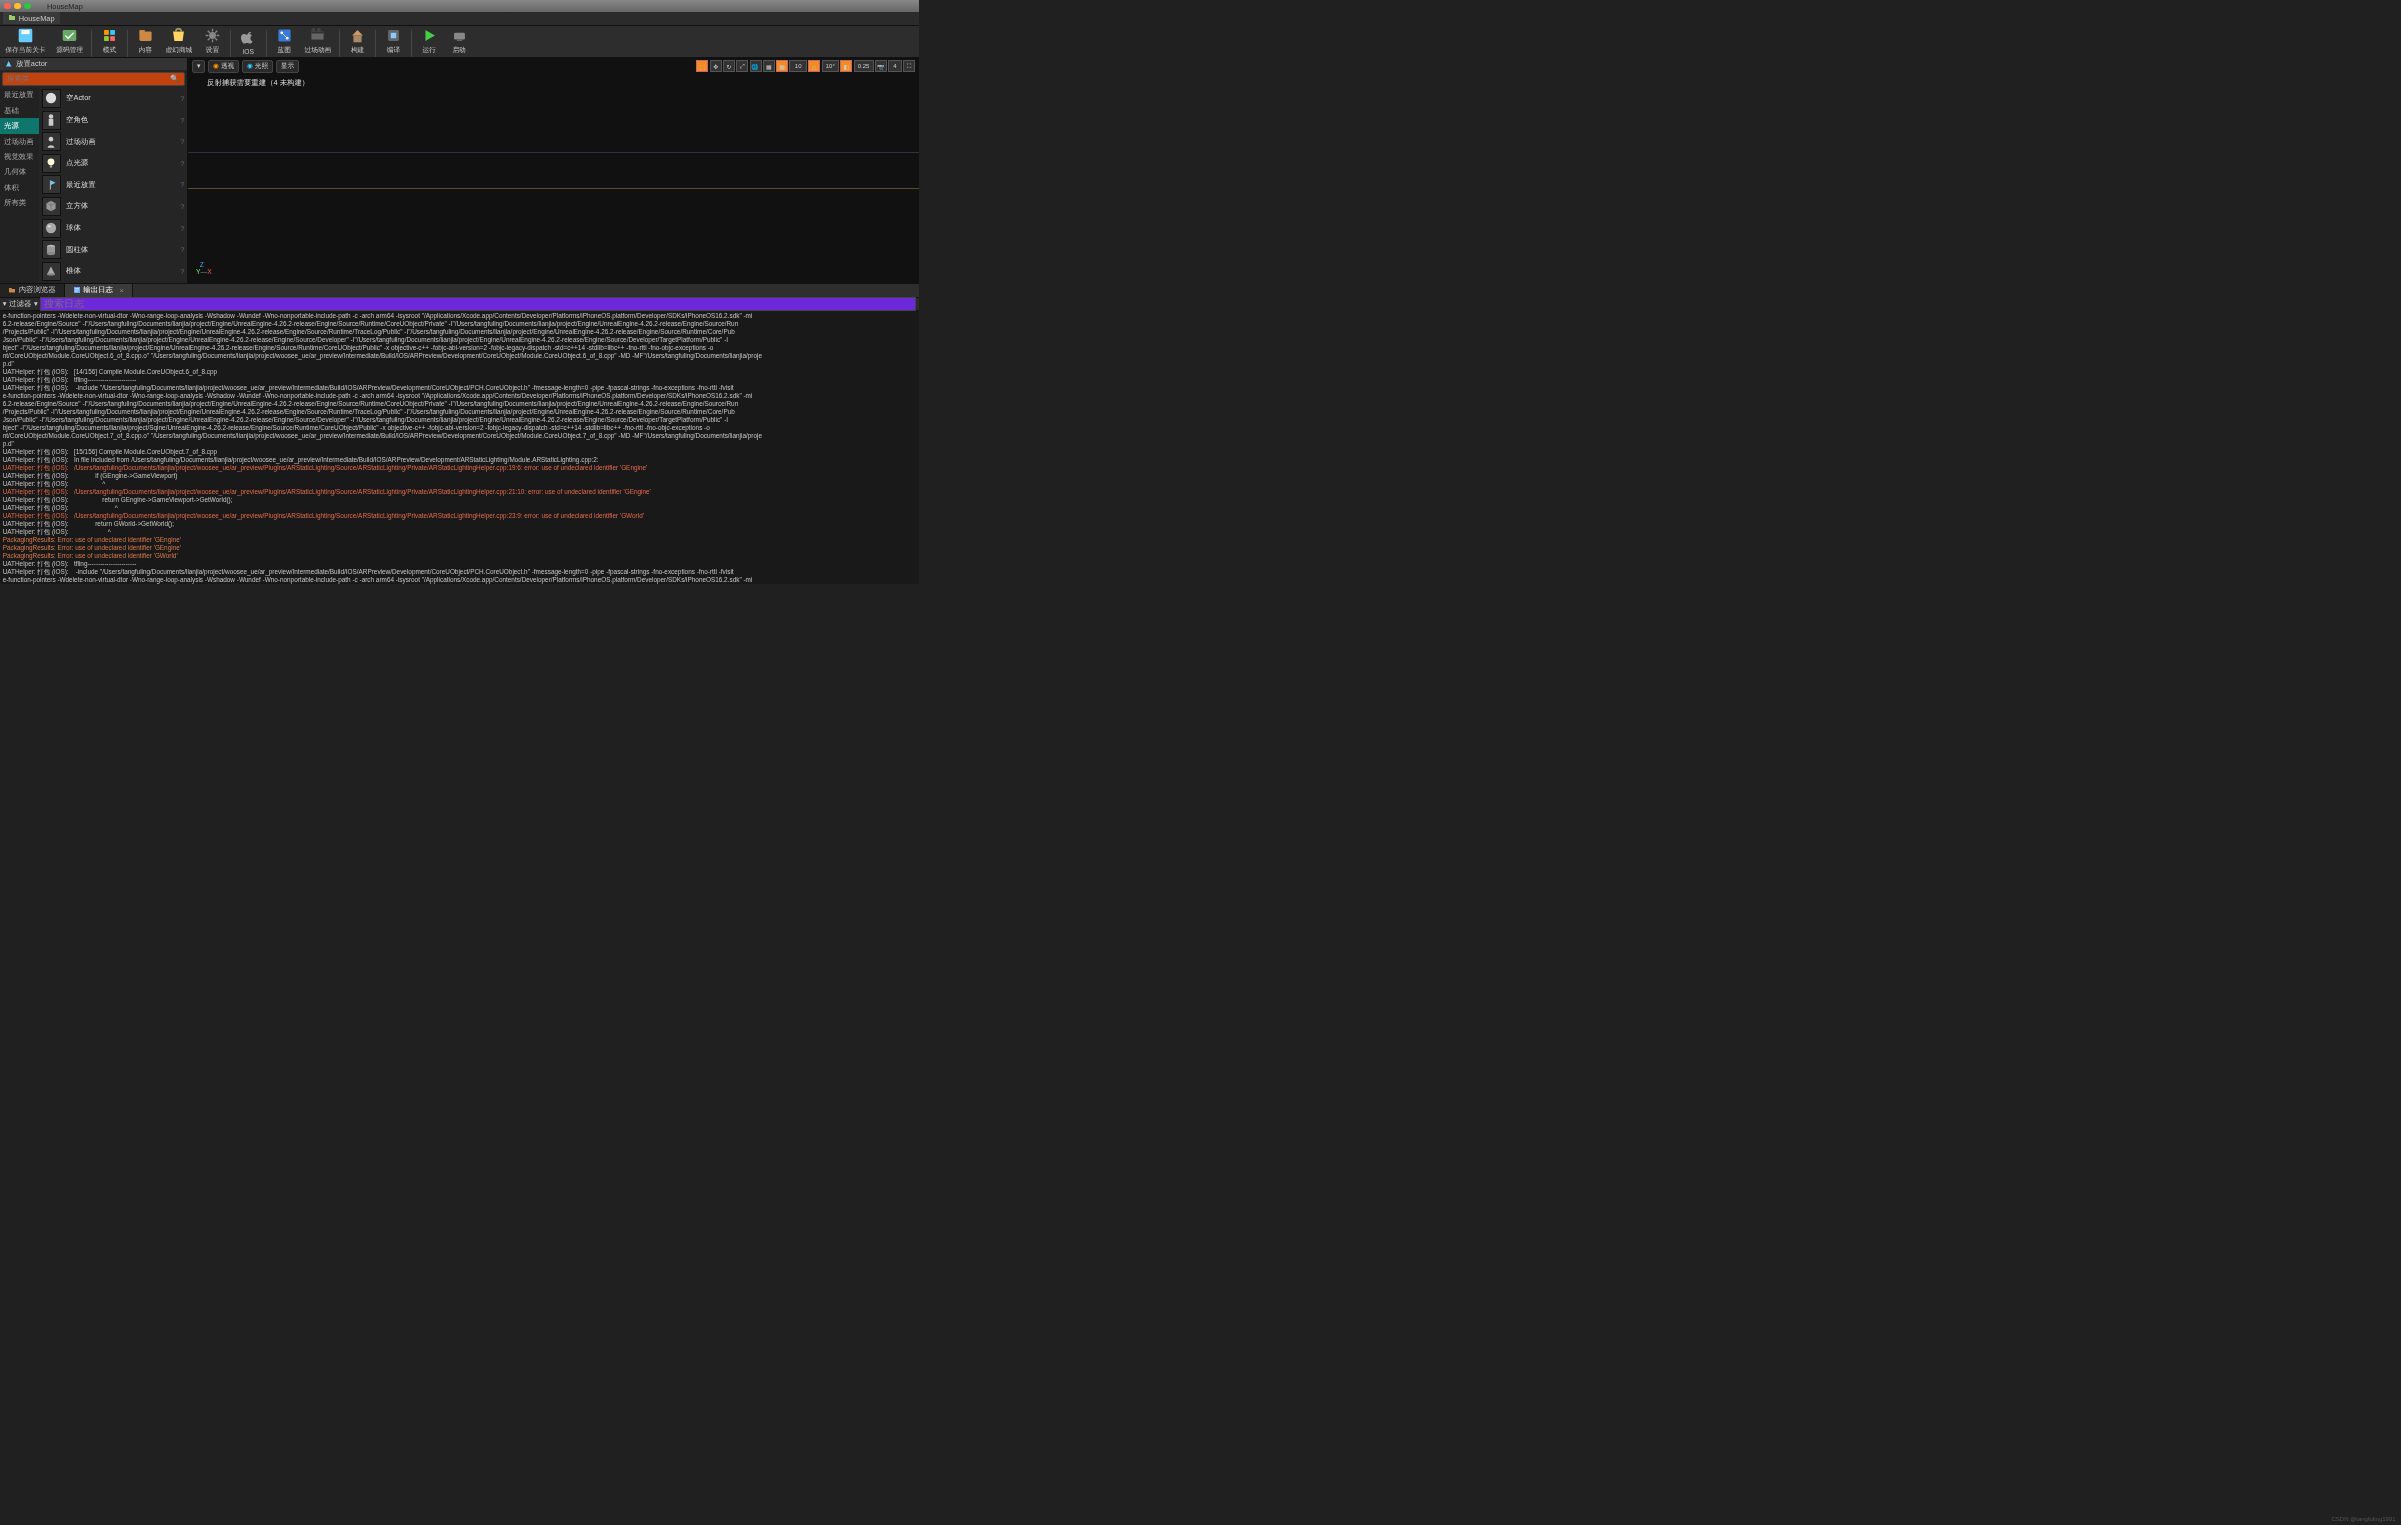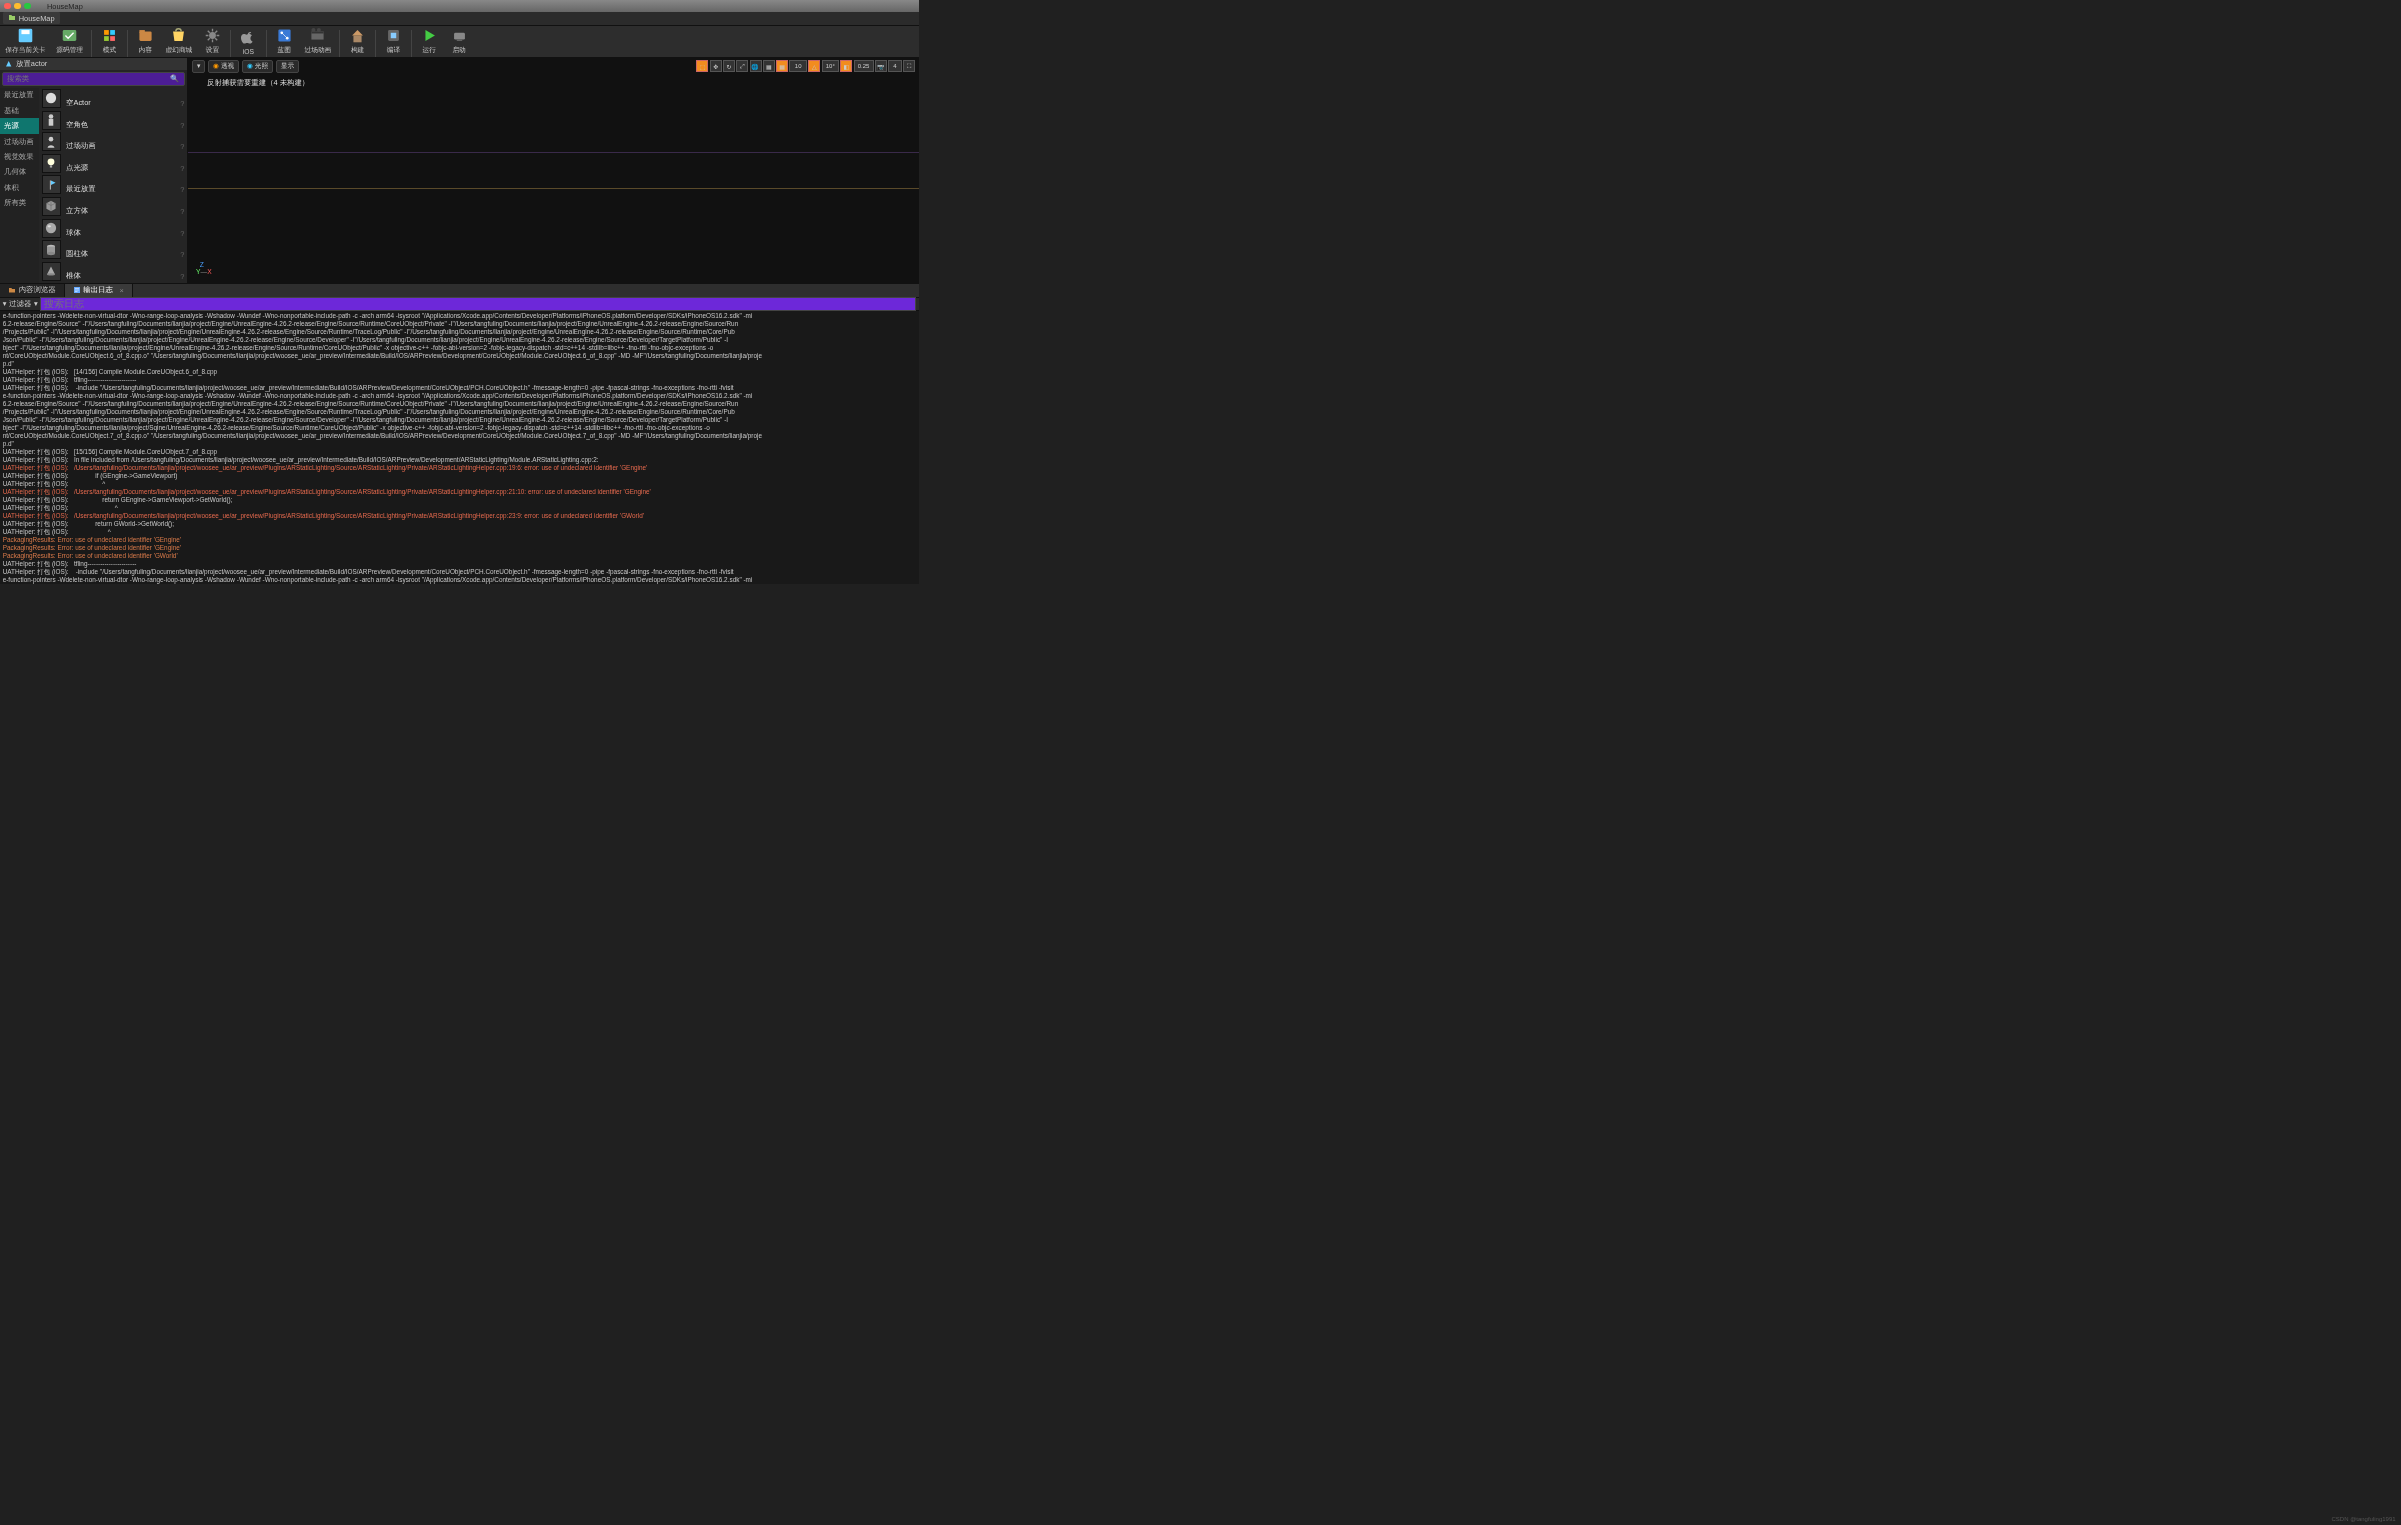--- a/index.html
+++ b/index.html
@@ -16,28 +16,28 @@
   .lvlbtn{display:flex;align-items:center;gap:2.7px;background:#3a3a3a;padding:1.3px 5.4px;border-radius:1.3px}
   .lvlbtn svg{width:8px;height:8px}
   
   .toolbar{height:32px;background:#2d2d2d;display:flex;align-items:flex-end;border-bottom:0.7px solid #111}
   .tbtn{display:flex;flex-direction:column;align-items:center;justify-content:flex-end;gap:1.3px;padding:1.3px 5.4px;color:#c8c8c8;font-size:6.7px;height:32px}
   .tbtn .ico{width:19px;height:19px;display:flex;align-items:center;justify-content:center}
   .sep{width:0.7px;height:27px;background:#444;margin:0 2.7px}
   
   .middle{display:flex;height:225px}
   .left{width:188px;display:flex;flex-direction:column;background:#252525;border-right:0.7px solid #111}
-  .search{display:flex;align-items:flex-start;background:#4c1d95;border:0.7px solid #444;border-radius:2px;margin:2px;padding:1.3px 4px}
+  .search{display:flex;align-items:flex-start;background:#c2410c;border:0.7px solid #444;border-radius:2px;margin:2px;padding:1.3px 4px}
   .search input{flex:1;background:none;border:none;color:#ccc;font-size:7.4px;outline:none}
   .leftsplit{display:flex;flex:1;overflow:hidden}
   .cats{width:39px;background:#222;display:flex;flex-direction:column;font-size:7.4px}
   .cat{padding:2.7px 4px;color:#aaa}
   .cat.sel{background:#0f766e;color:#fff}
   .actors{flex:1;overflow-y:auto}
-  .arow{display:flex;align-items:flex-end;gap:5.4px;padding:1.3px 2.7px}
+  .arow{display:flex;align-items:center;gap:5.4px;padding:1.3px 2.7px}
   .athumb{width:19px;height:19px;background:#333;display:flex;align-items:center;justify-content:center;border:0.7px solid #111}
   .aname{flex:1;color:#ddd}
   .ahelp{color:#666}
   
   .viewport{flex:1;background:#111;position:relative;display:flex;flex-direction:column}
   .vptools{height:15px;display:flex;align-items:center;padding:1.3px 2.7px;gap:2.7px;position:absolute;top:1.3px;left:1.3px;right:1.3px;z-index:2}
   .vpbtn{background:#2a2a2a;border:0.7px solid #444;padding:1.3px 4px;border-radius:2px;font-size:6.7px;display:flex;align-items:center;gap:2px}
   .vpspace{flex:1}
   .vpright{display:flex;gap:1.3px}
   .sq{width:12px;height:12px;background:#333;border:0.7px solid #555;display:flex;align-items:center;justify-content:center;font-size:6px}

